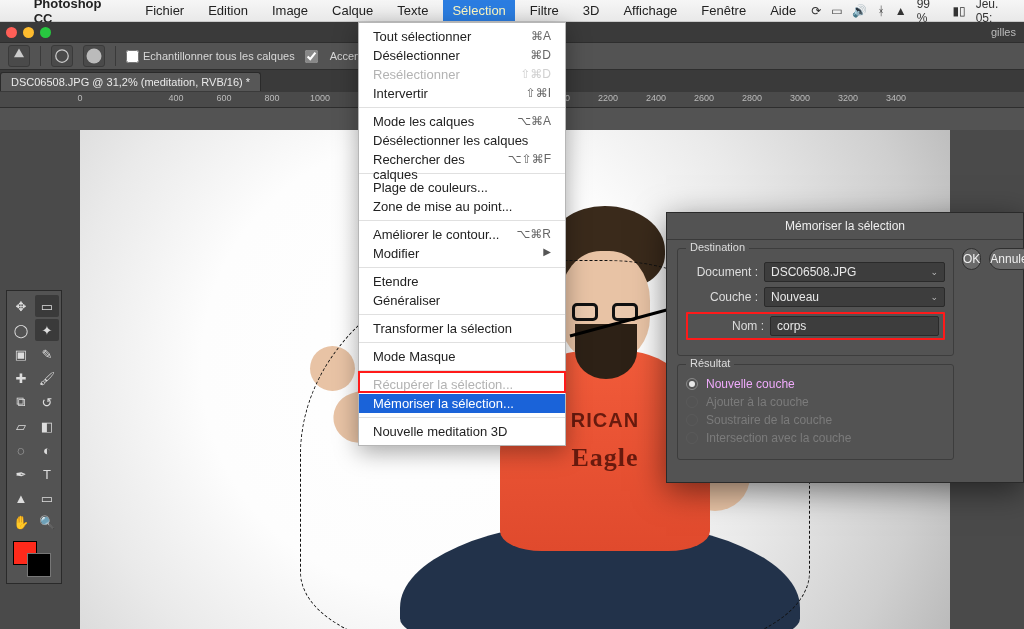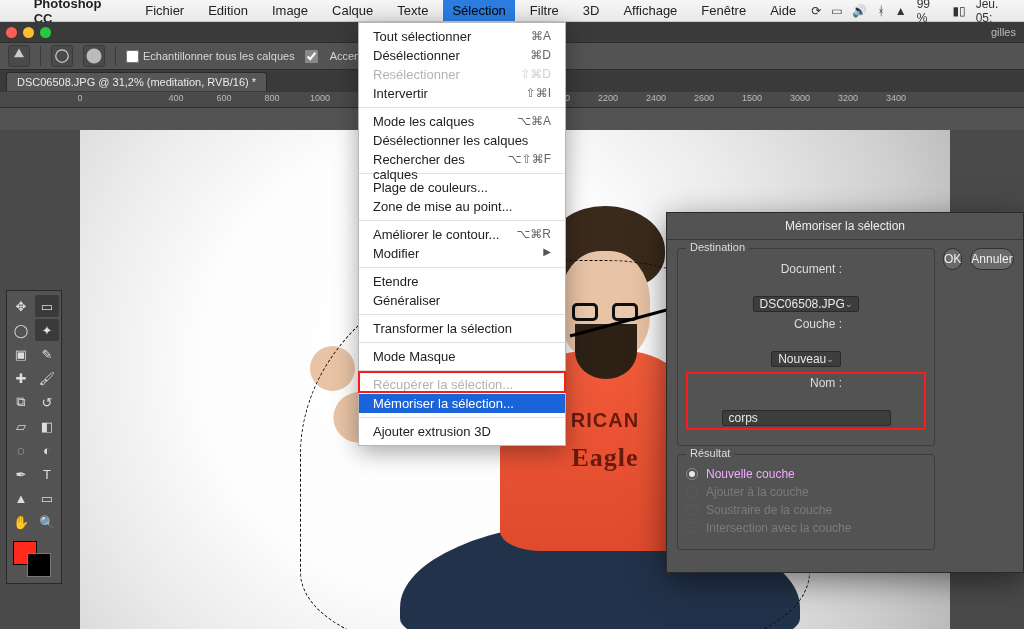--- a/index.html
+++ b/index.html
@@ -3,40 +3,40 @@
 <meta charset="utf-8">
 <style>
   * { box-sizing: border-box; margin: 0; padding: 0; font-family: -apple-system, "Lucida Grande", Arial, sans-serif; }
   body { width: 1024px; height: 629px; overflow: hidden; background: #535353; position: relative; }
 
   
   .mac-menubar { height: 22px; background: linear-gradient(#f6f6f6,#e9e9e9); display: flex; align-items: center; font-size: 13px; color: #222; border-bottom: 1px solid #c9c9c9; position: relative; gap: 6px; }
   .mac-menubar .apple { width: 20px; text-align: center; font-size: 14px; }
   .mac-menubar .app-title { font-weight: 600; padding: 0 8px; }
   .mac-menubar .mitem { padding: 0 9px; height: 100%; display: flex; align-items: center; cursor: default; }
-  .mac-menubar .mitem.active { background: #2b7de1; color: #000000; }
+  .mac-menubar .mitem.active { background: #2b7de1; color: #fef9c3; }
   .mac-menubar .status { margin-left: auto; display: flex; align-items: center; gap: 10px; padding-right: 8px; font-size: 12px; color: #333; }
   .mac-menubar .status span { display: inline-flex; align-items: center; }
 
   
   .win { position: absolute; left: 0; top: 22px; right: 0; bottom: 0; background: #535353; }
   .titlebar { height: 20px; background: #3a3a3a; display: flex; align-items: center; padding: 0 6px; gap: 6px; position: relative; }
   .tl-btn { width: 11px; height: 11px; border-radius: 50%; }
   .tl-red { background: #ff5f57; } .tl-yel { background: #febc2e; } .tl-grn { background: #28c840; }
   .titlebar .title { position: absolute; left: 50%; transform: translateX(-50%); color: #ddd; font-size: 12px; }
   .titlebar .user { position: absolute; right: 8px; color: #bbb; font-size: 11px; }
 
   
   .optbar { height: 28px; background: #535353; border-top: 1px solid #2e2e2e; border-bottom: 1px solid #2e2e2e; display: flex; align-items: center; gap: 10px; padding: 0 8px; color: #d8d8d8; font-size: 11px; }
   .optbar .icon { width: 22px; height: 22px; display: flex; align-items: center; justify-content: center; background: #4a4a4a; border: 1px solid #3a3a3a; border-radius: 3px; }
   .optbar .sep { width: 1px; height: 20px; background: #3a3a3a; }
   .optbar input[type=checkbox] { accent-color: #888; }
 
   
-  .doctabs { height: 22px; background: #3a3a3a; display: flex; align-items: center; padding-left: 6px; text-align: right; }
+  .doctabs { height: 22px; background: #3a3a3a; display: flex; align-items: center; padding-left: 0; text-align: right; }
   .doctab { background: #575757; color: #eaeaea; font-size: 11px; padding: 3px 10px; border-radius: 3px 3px 0 0; border: 1px solid #2a2a2a; border-bottom: none; }
 
   
   .ruler-h { height: 16px; background: #4a4a4a; color: #bbb; font-size: 9px; position: relative; border-bottom: 1px solid #2e2e2e; }
   .ruler-h span { position: absolute; top: 1px; transform: translateX(-50%); }
 
   
   .workspace { position: absolute; left: 0; right: 0; top: 108px; bottom: 0; background: #4a4a4a; }
   .canvas { position: absolute; left: 80px; top: 0; width: 870px; height: 521px; background: radial-gradient(circle at 40% 45%, #ffffff 0%, #fdfdfd 38%, #eaeaea 60%, #cfcfcf 85%, #b8b8b8 100%); overflow: hidden; }
 
@@ -77,21 +77,21 @@
   .menu .row .arr { font-size: 10px; color: #555; }
   .menu-highlight-box { position: absolute; border: 2px solid #ff1a1a; pointer-events: none; }
 
   
   .dialog { position: absolute; right: 0; top: 212px; width: 358px; background: #535353; border: 1px solid #2a2a2a; box-shadow: 0 8px 30px rgba(0,0,0,0.5); color: #ddd; font-size: 12px; }
   .dialog .dtitle { text-align: center; padding: 6px 0; background: #535353; border-bottom: 1px solid #3a3a3a; font-size: 12px; color: #eee; }
   .dialog .body { display: flex; padding: 8px 10px 14px 10px; gap: 8px; }
   .dialog .left { flex: 1; }
   .dialog .group { border: 1px solid #3d3d3d; border-radius: 3px; padding: 8px 8px 10px 8px; margin-bottom: 8px; position: relative; }
   .dialog .group .gl { position: absolute; top: -8px; left: 8px; background: #535353; padding: 0 4px; font-size: 11px; color: #ddd; }
-  .frow { display: flex; align-items: center; gap: 20px; margin: 5px 0; flex-direction: column; }
+  .frow { display: flex; align-items: center; gap: 6px; margin: 5px 0; }
   .frow label { width: 72px; text-align: right; color: #ddd; }
   .frow .sel, .frow .inp { flex: 1; background: #3d3d3d; border: 1px solid #2a2a2a; color: #e8e8e8; height: 20px; padding: 0 6px; font-size: 12px; border-radius: 2px; display: flex; align-items: center; justify-content: space-between; }
   .frow .sel .chev { font-size: 9px; color: #bbb; }
   .nom-box { border: 2px solid #ff1a1a; padding: 2px 4px; border-radius: 1px; }
   .radio-row { display: flex; align-items: center; gap: 8px; margin: 4px 0; color: #f0abfc; }
   .radio-row.dis { color: #7b7b7b; }
   .radio { width: 12px; height: 12px; border-radius: 50%; border: 1px solid #888; display: inline-flex; align-items: center; justify-content: center; }
   .radio.on::after { content: ""; width: 6px; height: 6px; background: #e8e8e8; border-radius: 50%; }
   .radio-row.dis .radio { border-color: #5a5a5a; }
   .dialog .btns { width: 70px; display: flex; flex-direction: row; gap: 8px; }
@@ -180,21 +180,21 @@
       <span style="left: 272px;">800</span>
       <span style="left: 320px;">1000</span>
       <span style="left: 368px;">1200</span>
       <span style="left: 416px;">1400</span>
       <span style="left: 464px;">1600</span>
       <span style="left: 512px;">1800</span>
       <span style="left: 560px;">2000</span>
       <span style="left: 608px;">2200</span>
       <span style="left: 656px;">2400</span>
       <span style="left: 704px;">2600</span>
-      <span style="left: 752px;">1500</span>
+      <span style="left: 752px;">2800</span>
       <span style="left: 800px;">3000</span>
       <span style="left: 848px;">3200</span>
       <span style="left: 896px;">3400</span>
     </div>
 
   <div class="workspace">
     <div class="canvas">
       <div class="person">
         <div class="legs"></div>
         <div class="arm-r"></div>
@@ -307,21 +307,21 @@
     </div>
     <hr>
     <div class="row dis">
       <span>Récupérer la sélection...</span>
     </div>
     <div class="row hi">
       <span>Mémoriser la sélection...</span>
     </div>
     <hr>
     <div class="row">
-      <span>Ajouter extrusion 3D</span>
+      <span>Nouvelle meditation 3D</span>
     </div>
   </div>
 <div class="menu-highlight-box" style="left:358px; top:371px; width:208px; height:22px;"></div>
 
 <svg class="arrow" style="left:566px; top:300px; width:120px; height:40px;">
   <line x1="4" y1="36" x2="108" y2="8" stroke="#000" stroke-width="3"></line>
   <polygon points="116,6 100,2 102,16" fill="#000"></polygon>
 </svg>
 
 <div class="dialog">

